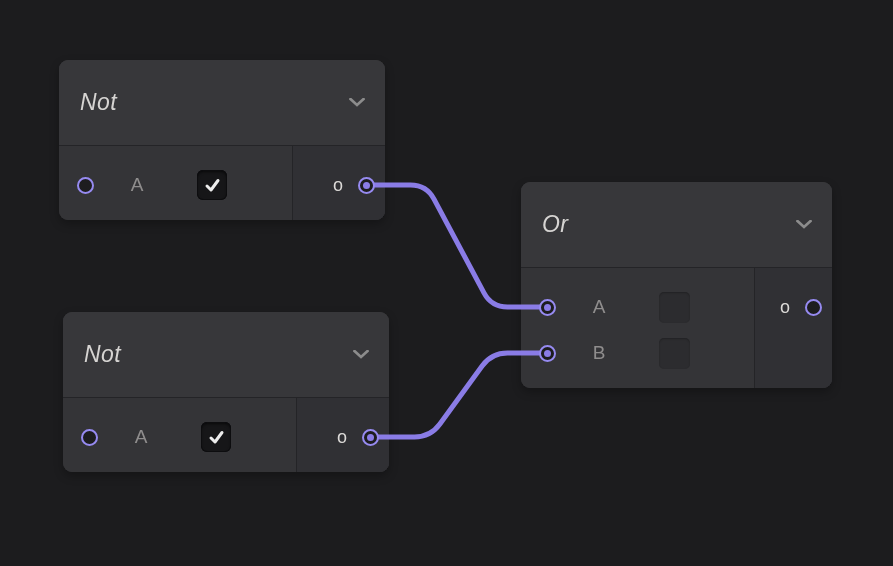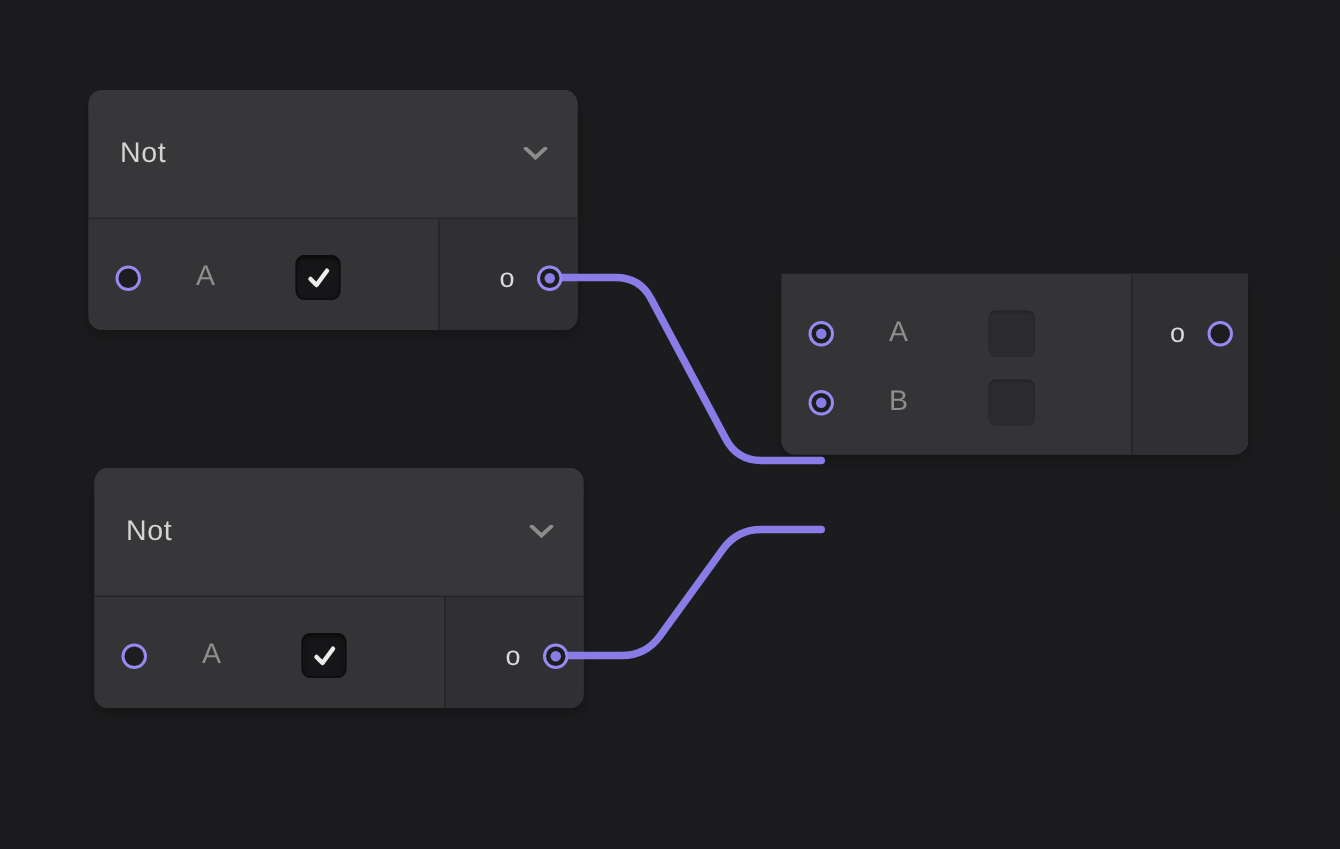--- a/index.html
+++ b/index.html
@@ -11,21 +11,21 @@
   }
   .node{
     position:absolute;border-radius:9px;background:#343437;
     box-shadow:0 4px 10px rgba(0,0,0,0.28);
   }
   .node-header{
     height:85px;display:flex;align-items:center;justify-content:space-between;
     padding:0 20px 0 21px;background:#37373a;border-radius:9px 9px 0 0;
     cursor:grab;
   }
-  .node-title{font-size:19px;color:#d6d4d2;letter-spacing:0.4px;}
+  .node-title{font-size:23px;color:#d6d4d2;letter-spacing:0.4px;font-style:italic;}
   .chevron{display:flex;align-items:center;}
   .node-body{
     display:flex;border-top:1px solid #242427;background:#343437;
     border-radius:0 0 9px 9px;overflow:hidden;
   }
   .inputs{width:233px;padding:16px 0 12px 0;}
   .outputs{
     flex:1;border-left:1px solid #242427;background:#303034;
     padding:16px 10px 12px 0;display:flex;flex-direction:column;align-items:flex-end;
   }
@@ -116,20 +116,28 @@
             <div class="row">
               <span class="out-label">o</span>
               <span class="port">
                 <span class="dot"></span>
               </span>
             </div>
           </div>
         </div>
       </div>
       <div class="node" style="left: 521px; top: 182px; width: 311px;">
+        <div class="node-header">
+          <span class="node-title">Or</span>
+          <span class="chevron">
+            <svg width="16" height="9" viewBox="0 0 16 9" fill="none">
+              <polyline points="1.5,1 8,7 14.5,1" stroke="#8c8c8c" stroke-width="2.6" stroke-linecap="square" fill="none"></polyline>
+            </svg>
+          </span>
+        </div>
         <div class="node-body">
           <div class="inputs">
             <div class="row input-row">
               <span class="port">
                 <span class="dot"></span>
               </span>
               <span class="port-label">A</span>
               <span class="checkbox disabled"></span>
             </div>
             <div class="row input-row">

